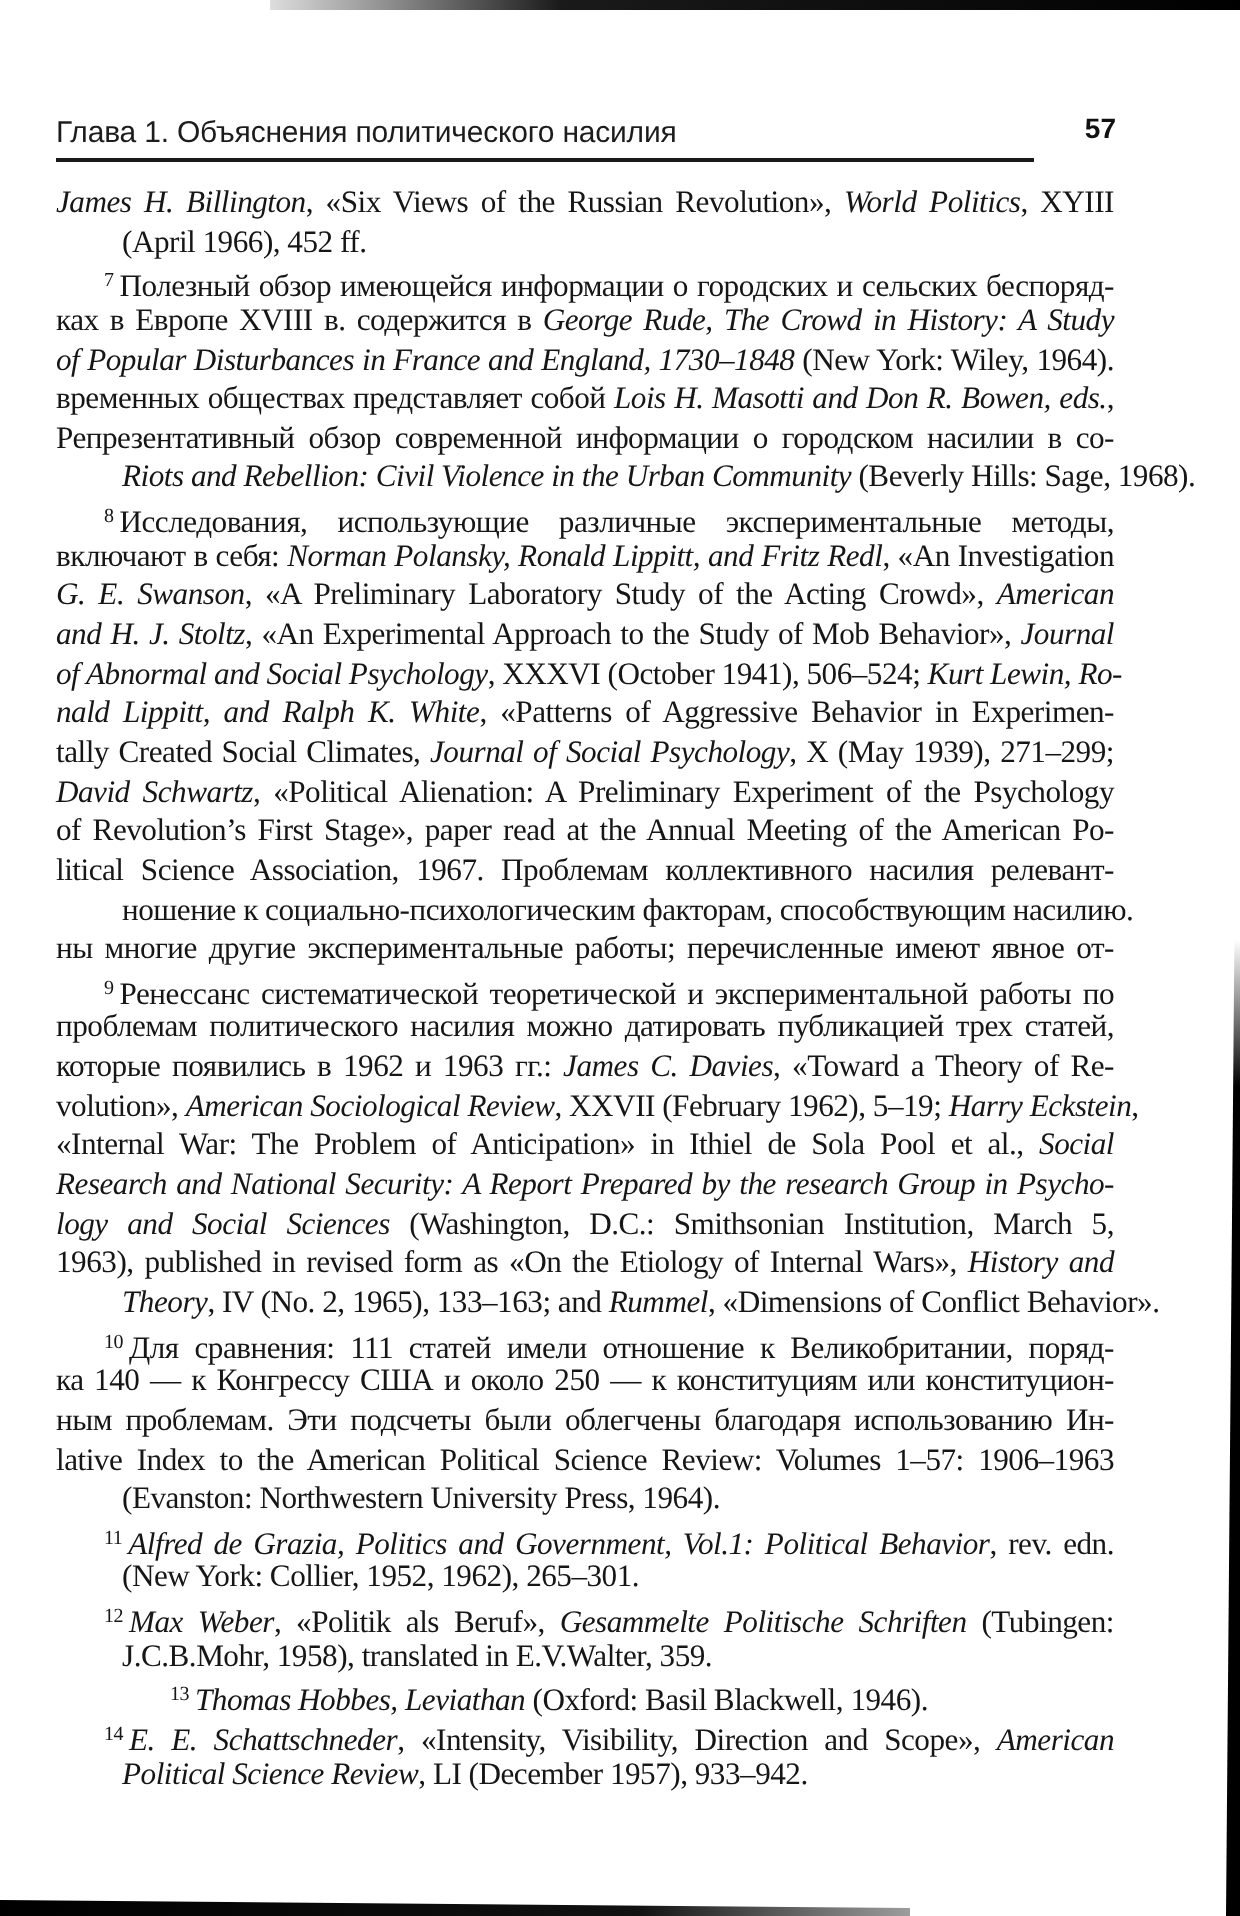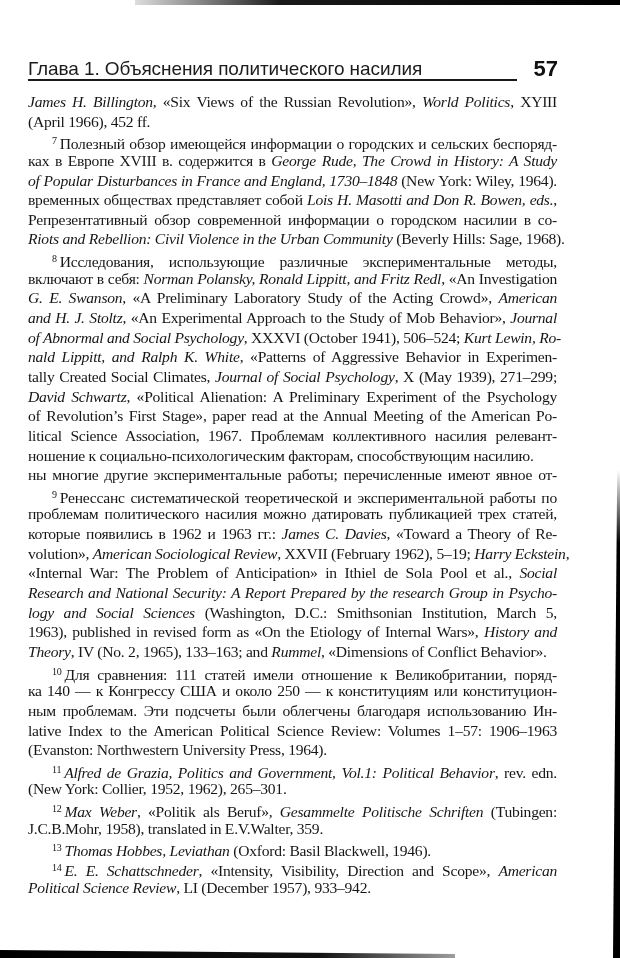--- a/index.html
+++ b/index.html
@@ -20,39 +20,39 @@
     position: absolute; left: 0; bottom: 0; width: 455px; height: 10px;
     background: linear-gradient(to right, #000 0%, #111 70%, rgba(60,60,60,0.5) 100%);
     clip-path: polygon(0 20%, 100% 60%, 100% 100%, 0 100%);
   }
   .running-head {
     position: absolute; left: 28px; top: 58px; width: 530px; height: 22px;
   }
   .running-title {
     position: absolute; left: 0; top: 0;
     font-family: "Liberation Sans", "DejaVu Sans", sans-serif;
-    font-size: 19px; color: #1c1c1c; letter-spacing: -0.1px;
+    font-size: 15px; color: #1c1c1c; letter-spacing: -0.1px;
   }
   .page-number {
     position: absolute; right: 0; top: -2px;
     font-family: "Liberation Sans", "DejaVu Sans", sans-serif;
-    font-size: 22px; font-weight: bold; color: #111;
+    font-size: 14px; font-weight: bold; color: #111;
   }
   .head-rule {
     position: absolute; left: 28px; top: 79px; width: 489px; height: 2px; background: #1a1a1a;
   }
   .body-text {
     position: absolute; left: 28px; top: 92px; width: 529px;
     font-size: 15.6px; line-height: 19.65px;
   }
   .line {
     display: block; white-space: nowrap; text-align: justify; text-align-last: justify;
     height: 19.65px; overflow: visible; letter-spacing: -0.25px;
   }
-  .line.last { text-align-last: left; }
+  .line.last { text-align-last: left; margin-left: 33px; }
   .line.indent { padding-left: 24px; }
   .seg.it { font-style: italic; }
   .fn-mark { font-size: 10px; vertical-align: 5px; margin-right: 3px; font-style: normal; }
 </style>
 </head>
 <body>
 
 <div class="scan-top-edge"></div>
 <div class="scan-right-edge"></div>
 <div class="scan-bottom-edge"></div>

